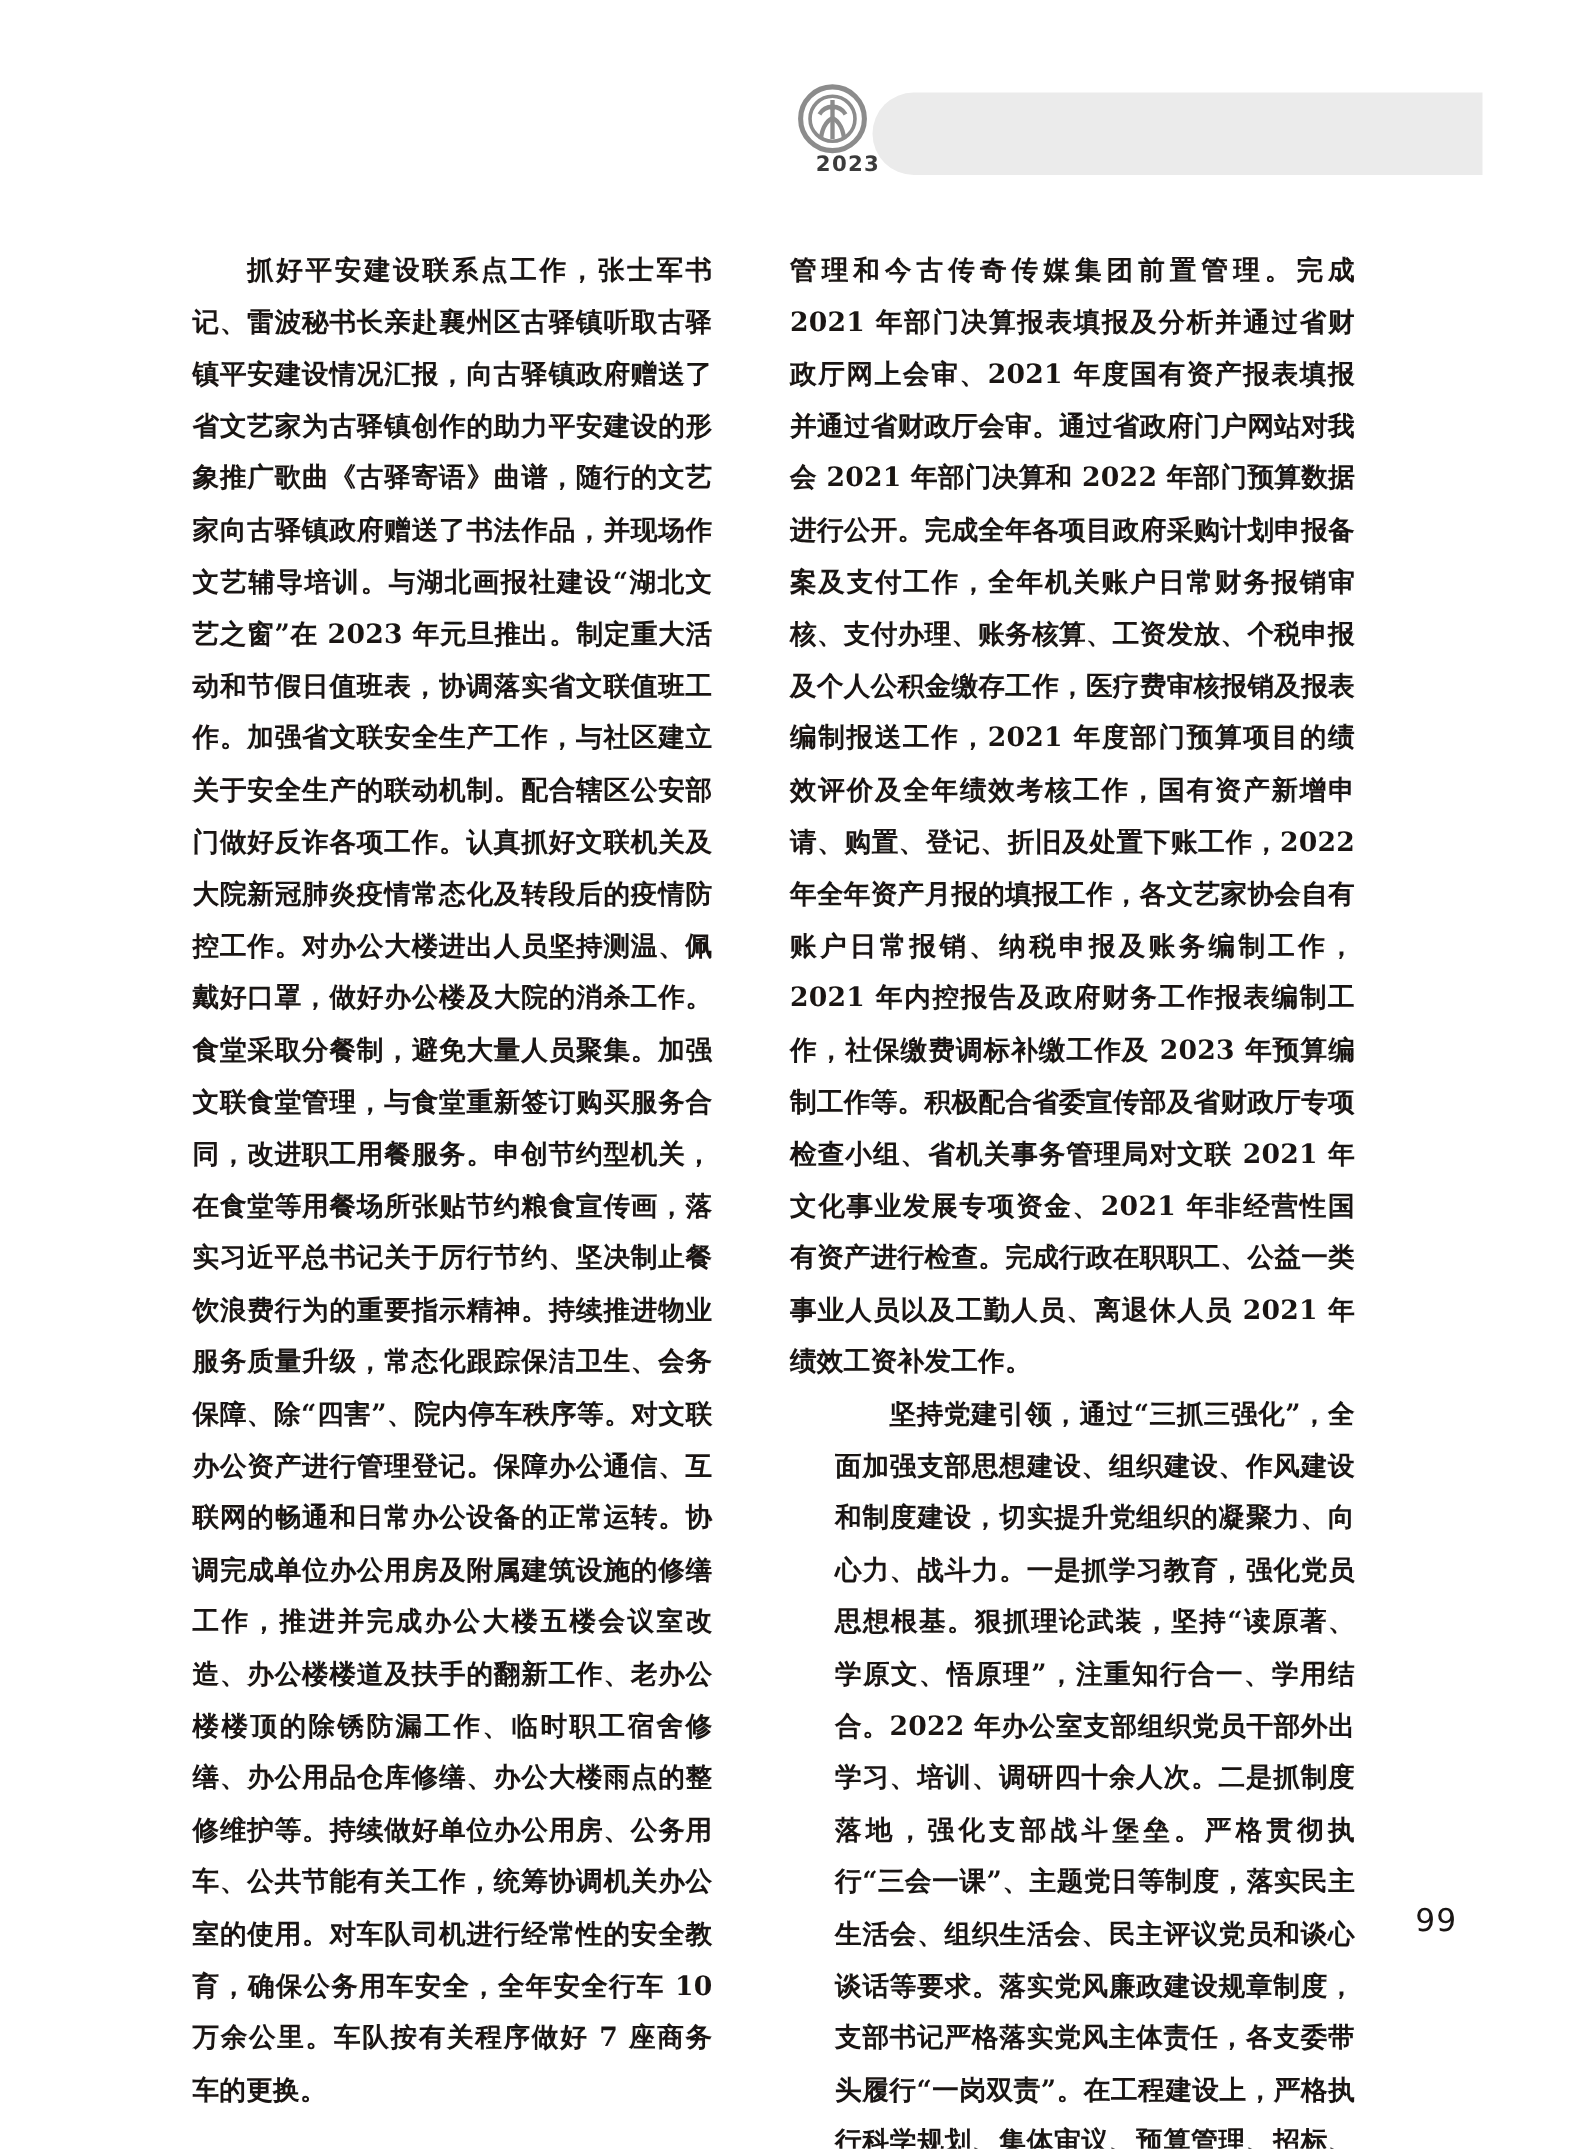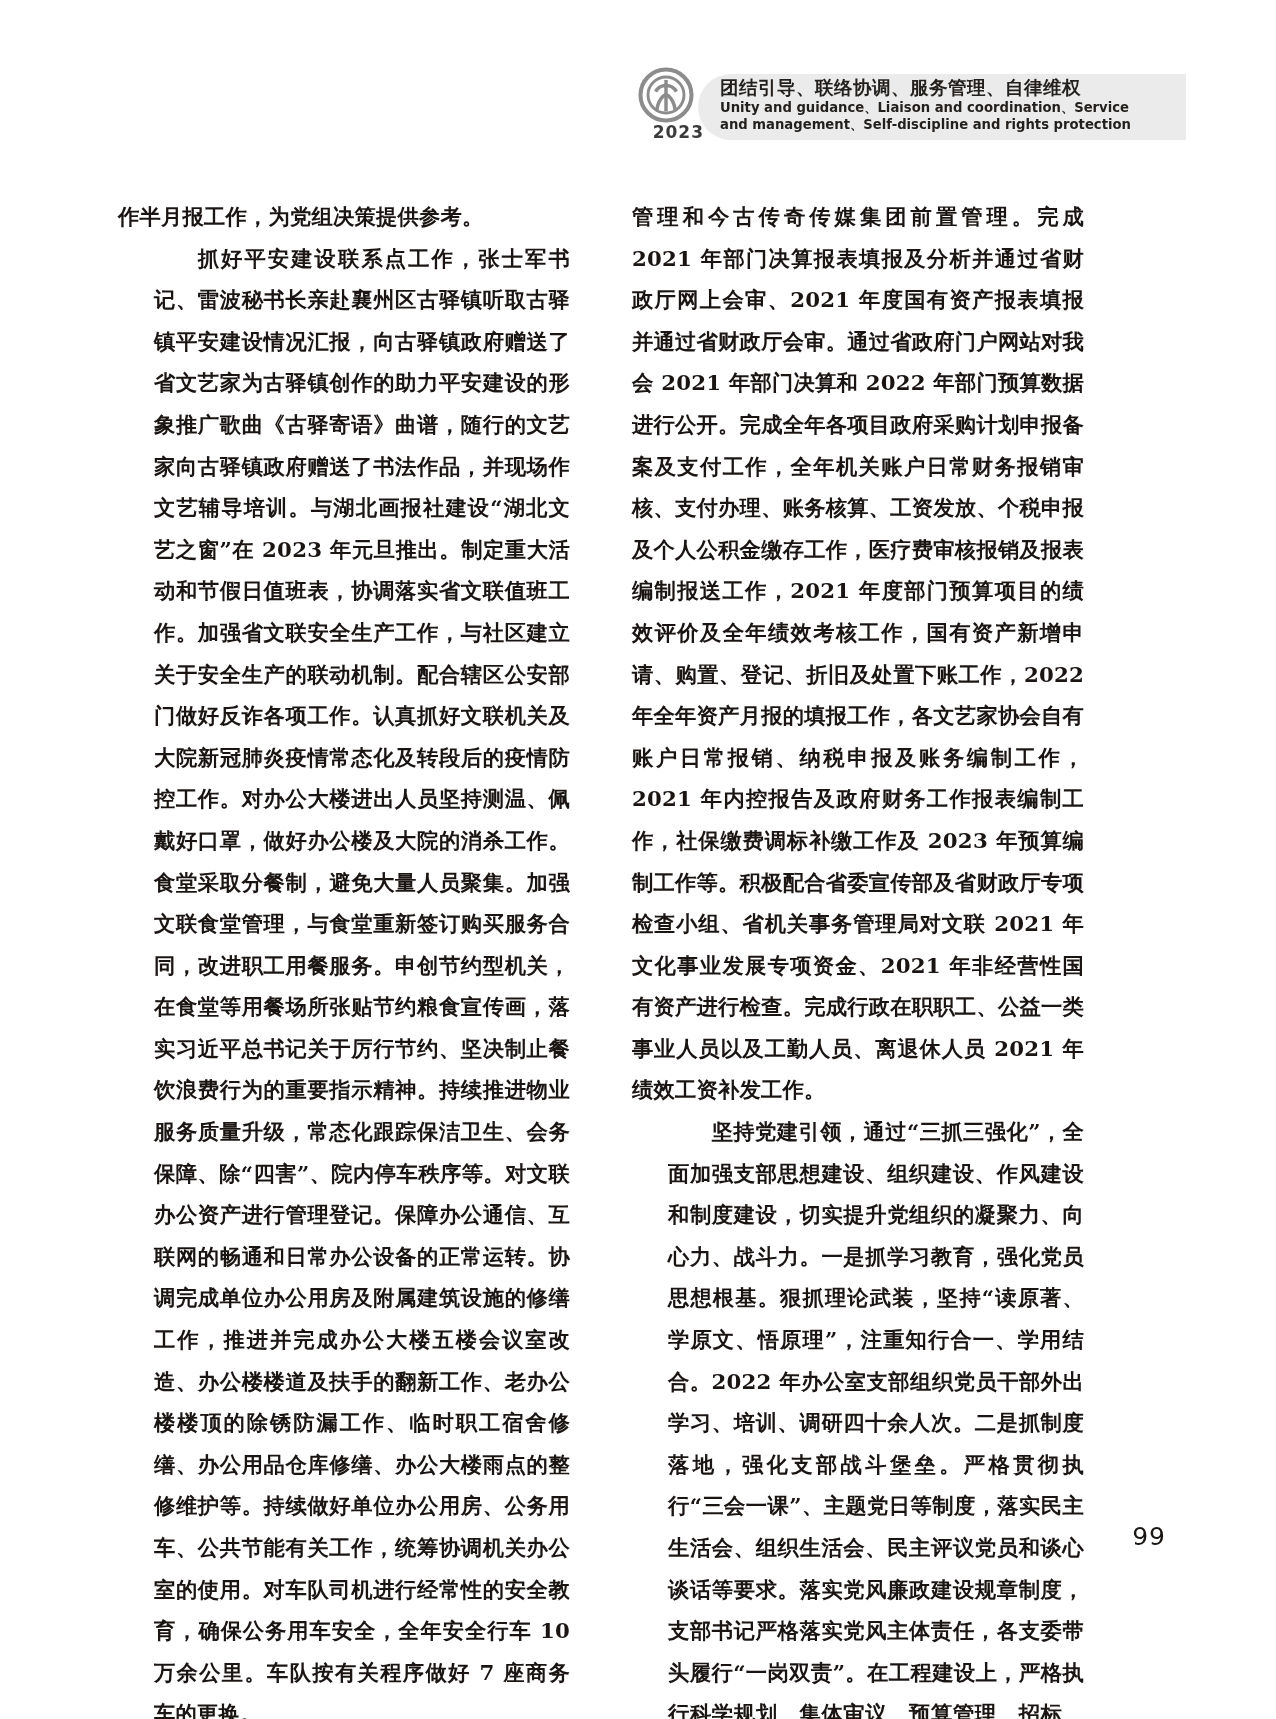--- a/index.html
+++ b/index.html
@@ -142,31 +142,25 @@
       <circle cx="50" cy="50" r="44" fill="none" stroke="#8c8c8c" stroke-width="7"></circle>
       <circle cx="50" cy="50" r="31" fill="none" stroke="#8c8c8c" stroke-width="5"></circle>
       <path d="M50 24 L50 78" stroke="#8c8c8c" stroke-width="6" fill="none"></path>
       <path d="M32 44 C40 30 60 30 68 44" stroke="#8c8c8c" stroke-width="6" fill="none"></path>
       <path d="M34 78 C36 58 46 50 50 50 C54 50 64 58 66 78" stroke="#8c8c8c" stroke-width="6" fill="none"></path>
       <circle cx="50" cy="34" r="4" fill="#8c8c8c"></circle>
     </svg>
     <div class="logo-year">2023</div>
   </div>
 
-  <div class="header-text">
-    <div class="header-cn">团结引导、联络协调、服务管理、自律维权</div>
-    <div class="header-en">Unity and guidance、Liaison and coordination、Service</div>
-    <div class="header-en">and management、Self-discipline and rights protection</div>
-  </div>
 </div>
 
 <div class="columns">
 
   <div class="column">
-    <p class="body-text">作半月报工作，为党组决策提供参考。</p>
     <p class="body-text indent">抓好平安建设联系点工作，张士军书记、雷波秘书长亲赴襄州区古驿镇听取古驿镇平安建设情况汇报，向古驿镇政府赠送了省文艺家为古驿镇创作的助力平安建设的形象推广歌曲《古驿寄语》曲谱，随行的文艺家向古驿镇政府赠送了书法作品，并现场作文艺辅导培训。与湖北画报社建设“湖北文艺之窗”在 2023 年元旦推出。制定重大活动和节假日值班表，协调落实省文联值班工作。加强省文联安全生产工作，与社区建立关于安全生产的联动机制。配合辖区公安部门做好反诈各项工作。认真抓好文联机关及大院新冠肺炎疫情常态化及转段后的疫情防控工作。对办公大楼进出人员坚持测温、佩戴好口罩，做好办公楼及大院的消杀工作。食堂采取分餐制，避免大量人员聚集。加强文联食堂管理，与食堂重新签订购买服务合同，改进职工用餐服务。申创节约型机关，在食堂等用餐场所张贴节约粮食宣传画，落实习近平总书记关于厉行节约、坚决制止餐饮浪费行为的重要指示精神。持续推进物业服务质量升级，常态化跟踪保洁卫生、会务保障、除“四害”、院内停车秩序等。对文联办公资产进行管理登记。保障办公通信、互联网的畅通和日常办公设备的正常运转。协调完成单位办公用房及附属建筑设施的修缮工作，推进并完成办公大楼五楼会议室改造、办公楼楼道及扶手的翻新工作、老办公楼楼顶的除锈防漏工作、临时职工宿舍修缮、办公用品仓库修缮、办公大楼雨点的整修维护等。持续做好单位办公用房、公务用车、公共节能有关工作，统筹协调机关办公室的使用。对车队司机进行经常性的安全教育，确保公务用车安全，全年安全行车 10 万余公里。车队按有关程序做好 7 座商务车的更换。</p>
     <h2 class="section-title tight-2">【为文联工作创新发展提供资金保障】</h2>
 
   </div>
 
   <div class="column">
     <p class="body-text">管理和今古传奇传媒集团前置管理。完成 2021 年部门决算报表填报及分析并通过省财政厅网上会审、2021 年度国有资产报表填报并通过省财政厅会审。通过省政府门户网站对我会 2021 年部门决算和 2022 年部门预算数据进行公开。完成全年各项目政府采购计划申报备案及支付工作，全年机关账户日常财务报销审核、支付办理、账务核算、工资发放、个税申报及个人公积金缴存工作，医疗费审核报销及报表编制报送工作，2021 年度部门预算项目的绩效评价及全年绩效考核工作，国有资产新增申请、购置、登记、折旧及处置下账工作，2022 年全年资产月报的填报工作，各文艺家协会自有账户日常报销、纳税申报及账务编制工作，2021 年内控报告及政府财务工作报表编制工作，社保缴费调标补缴工作及 2023 年预算编制工作等。积极配合省委宣传部及省财政厅专项检查小组、省机关事务管理局对文联 2021 年文化事业发展专项资金、2021 年非经营性国有资产进行检查。完成行政在职职工、公益一类事业人员以及工勤人员、离退休人员 2021 年绩效工资补发工作。</p>
     <p class="body-text indent">坚持党建引领，通过“三抓三强化”，全面加强支部思想建设、组织建设、作风建设和制度建设，切实提升党组织的凝聚力、向心力、战斗力。一是抓学习教育，强化党员思想根基。狠抓理论武装，坚持“读原著、学原文、悟原理”，注重知行合一、学用结合。2022 年办公室支部组织党员干部外出学习、培训、调研四十余人次。二是抓制度落地，强化支部战斗堡垒。严格贯彻执行“三会一课”、主题党日等制度，落实民主生活会、组织生活会、民主评议党员和谈心谈话等要求。落实党风廉政建设规章制度，支部书记严格落实党风主体责任，各支委带头履行“一岗双责”。在工程建设上，严格执行科学规划、集体审议、预算管理、招标、监理、验收等各个环节。在涉钱涉物上，落实权力清单，严格各项手续和审批制度。三是抓活动开展，强化组织动员能力。以“提</p>
   </div>
 

